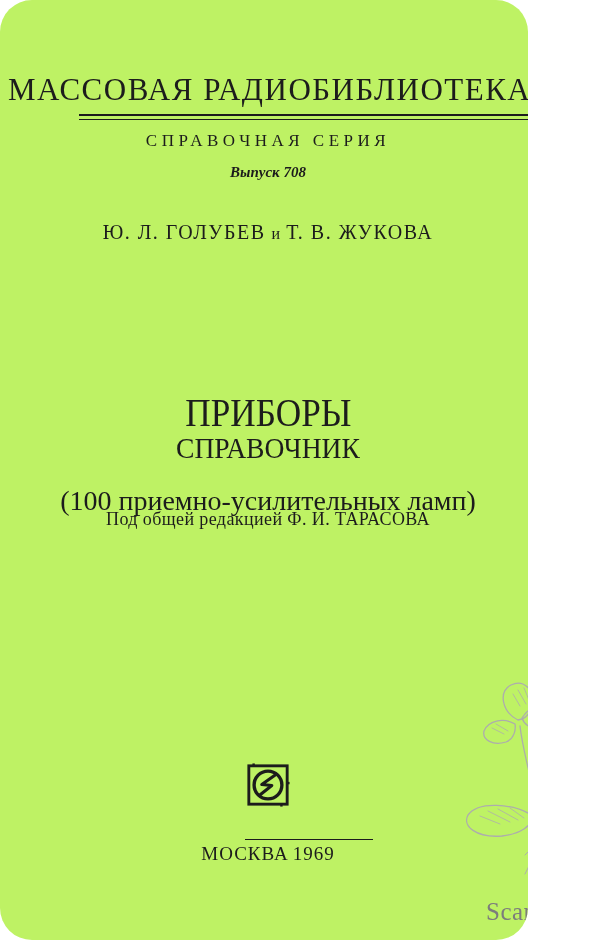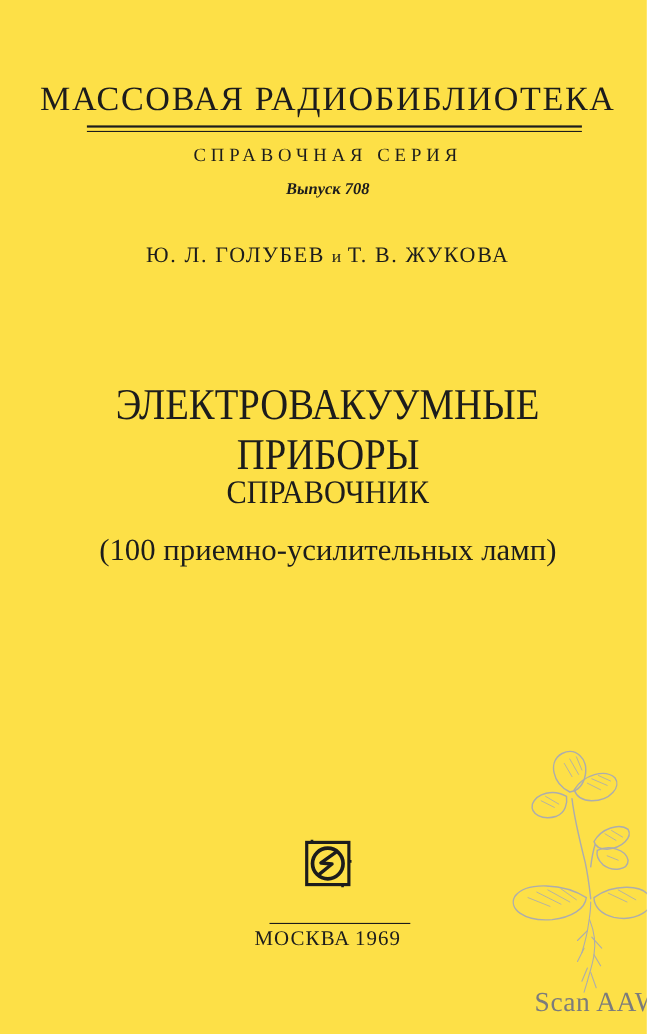--- a/index.html
+++ b/index.html
@@ -4,25 +4,26 @@
 <style>
   :root{
     --ink:#1c1c1c;
     --sketch:#adadad;
     --credit:#7c7c7c;
   }
   *{margin:0;padding:0;box-sizing:border-box;}
   html,body{background:#ffffff;}
   .page{
     position:relative;
-    width:588px;height:940px;
-    background:#fde047;
+    width:528px;height:940px;
+    background:#bef264;
     overflow:hidden;
     font-family:"Liberation Serif", serif;
     color:var(--ink);
+    border-radius:32px;
   }
   .centered{position:absolute;left:8px;right:0;text-align:center;}
 
   
   .series-title{
     top:72px;
     font-size:31px;
     letter-spacing:1.5px;
     white-space:nowrap;
   }
@@ -120,24 +121,24 @@
 
   <div class="centered series-title">МАССОВАЯ РАДИОБИБЛИОТЕКА</div>
   <div class="double-rule"></div>
   <div class="centered series-subtitle">СПРАВОЧНАЯ СЕРИЯ</div>
   <div class="centered issue">Выпуск 708</div>
 
   <div class="centered authors">
     <span>Ю. Л. ГОЛУБЕВ</span><span class="conj">и</span><span>Т. В. ЖУКОВА</span>
   </div>
 
-  <div class="centered title-line title-1"><span>ЭЛЕКТРОВАКУУМНЫЕ</span></div>
   <div class="centered title-line title-2"><span>ПРИБОРЫ</span></div>
   <div class="centered title-line title-3"><span>СПРАВОЧНИК</span></div>
   <div class="centered book-subtitle">(100 приемно-усилительных ламп)</div>
+  <div class="centered editor">Под общей редакцией Ф. И. ТАРАСОВА</div>
 
   <div class="centered logo-wrap">
     <svg width="46" height="46" viewBox="0 0 48 48" aria-hidden="true">
       <rect x="4" y="4" width="40" height="40" fill="none" stroke="#1c1c1c" stroke-width="3"></rect>
       <line x1="9" y1="1.5" x2="9" y2="4" stroke="#1c1c1c" stroke-width="2.5"></line>
       <line x1="46.5" y1="22" x2="44" y2="22" stroke="#1c1c1c" stroke-width="2.5"></line>
       <line x1="38" y1="46.5" x2="38" y2="44" stroke="#1c1c1c" stroke-width="2.5"></line>
       <circle cx="24" cy="24" r="14.5" fill="none" stroke="#1c1c1c" stroke-width="3.5"></circle>
       <path d="M31.5 13.5 L17.5 23.5 L28 24.5 L15.5 34.5" fill="none" stroke="#1c1c1c" stroke-width="3.2" stroke-linejoin="round" stroke-linecap="round"></path>
     </svg>

